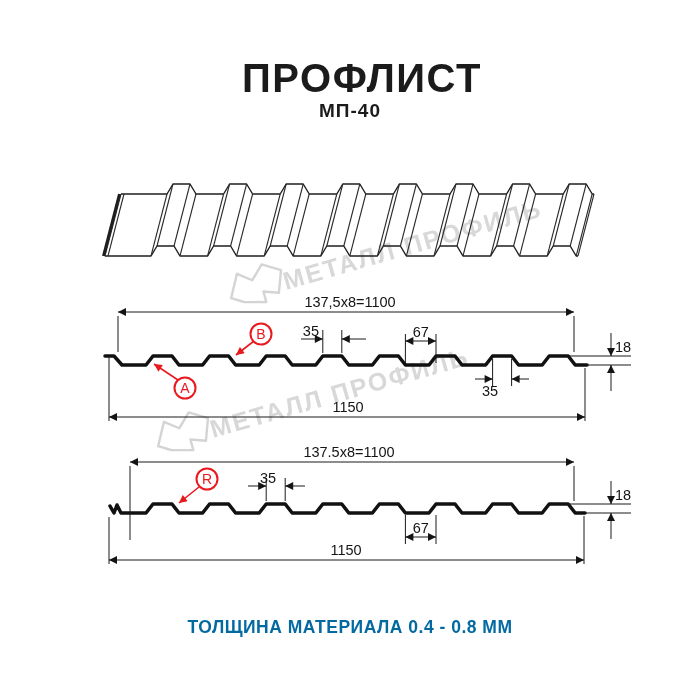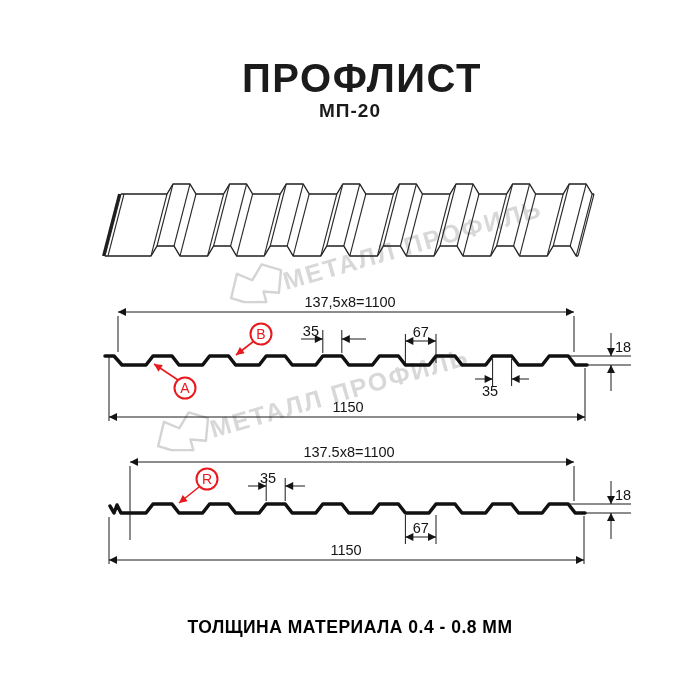--- a/index.html
+++ b/index.html
@@ -3,41 +3,41 @@
 <meta charset="utf-8">
 <style>
   html,body{margin:0;padding:0;background:#fff;}
   body{width:700px;height:700px;font-family:"Liberation Sans",sans-serif;}
   .canvas{position:relative;width:700px;height:700px;background:#fff;overflow:hidden;}
   .title{position:absolute;top:56px;left:0;width:100%;text-align:center;
          font-size:40px;font-weight:700;letter-spacing:1.5px;color:#1b1b1b;padding-left:12px;}
   .subtitle{position:absolute;top:100px;left:0;width:100%;text-align:center;
          font-size:19px;font-weight:700;letter-spacing:1px;color:#1b1b1b;}
   .footer{position:absolute;top:617px;left:0;width:100%;text-align:center;
-         font-size:17.5px;font-weight:700;letter-spacing:.5px;color:#000000;}
+         font-size:17.5px;font-weight:700;letter-spacing:.5px;color:#0369a1;}
   svg.draw{position:absolute;left:0;top:0;}
   .thick{stroke:#111;stroke-width:3.5;fill:none;stroke-linejoin:round;stroke-linecap:round;}
   .thin{stroke:#1a1a1a;stroke-width:1;fill:none;}
   .pline{stroke:#2a2a2a;stroke-width:1.1;fill:none;}
   .pmain{stroke:#1f1f1f;stroke-width:1.4;fill:none;stroke-linejoin:round;}
   .pedge{stroke:#1f1f1f;stroke-width:3;fill:none;}
   .dimtxt{font-size:14.5px;fill:#141414;}
   .redln{stroke:#e8191f;stroke-width:1.6;fill:none;}
   .redcirc{stroke:#e8191f;stroke-width:2;fill:#fff;}
   .redtxt{fill:#e8191f;font-size:14px;font-weight:400;}
   .wmtxt{fill:#d8d8d8;font-size:25px;font-weight:700;letter-spacing:2px;}
   .wmlogo{stroke:#d4d4d4;stroke-width:2.4;fill:none;stroke-linejoin:round;}
 </style>
 </head>
 <body>
 
 <div class="canvas">
 
   <div class="title">ПРОФЛИСТ</div>
-  <div class="subtitle">МП-20</div>
+  <div class="subtitle">МП-40</div>
 
   <svg class="draw" width="700" height="700" viewBox="0 0 700 700">
     <defs>
       <marker id="ma" viewBox="0 0 10 10" refX="10" refY="5" markerWidth="9.5" markerHeight="8" orient="auto-start-reverse" markerUnits="userSpaceOnUse">
         <path d="M0,0 L10,5 L0,10 z" fill="#141414"></path>
       </marker>
       <marker id="mr" viewBox="0 0 10 10" refX="10" refY="5" markerWidth="9" markerHeight="8" orient="auto" markerUnits="userSpaceOnUse">
         <path d="M0,0 L10,5 L0,10 z" fill="#e8191f"></path>
       </marker>
     </defs>

